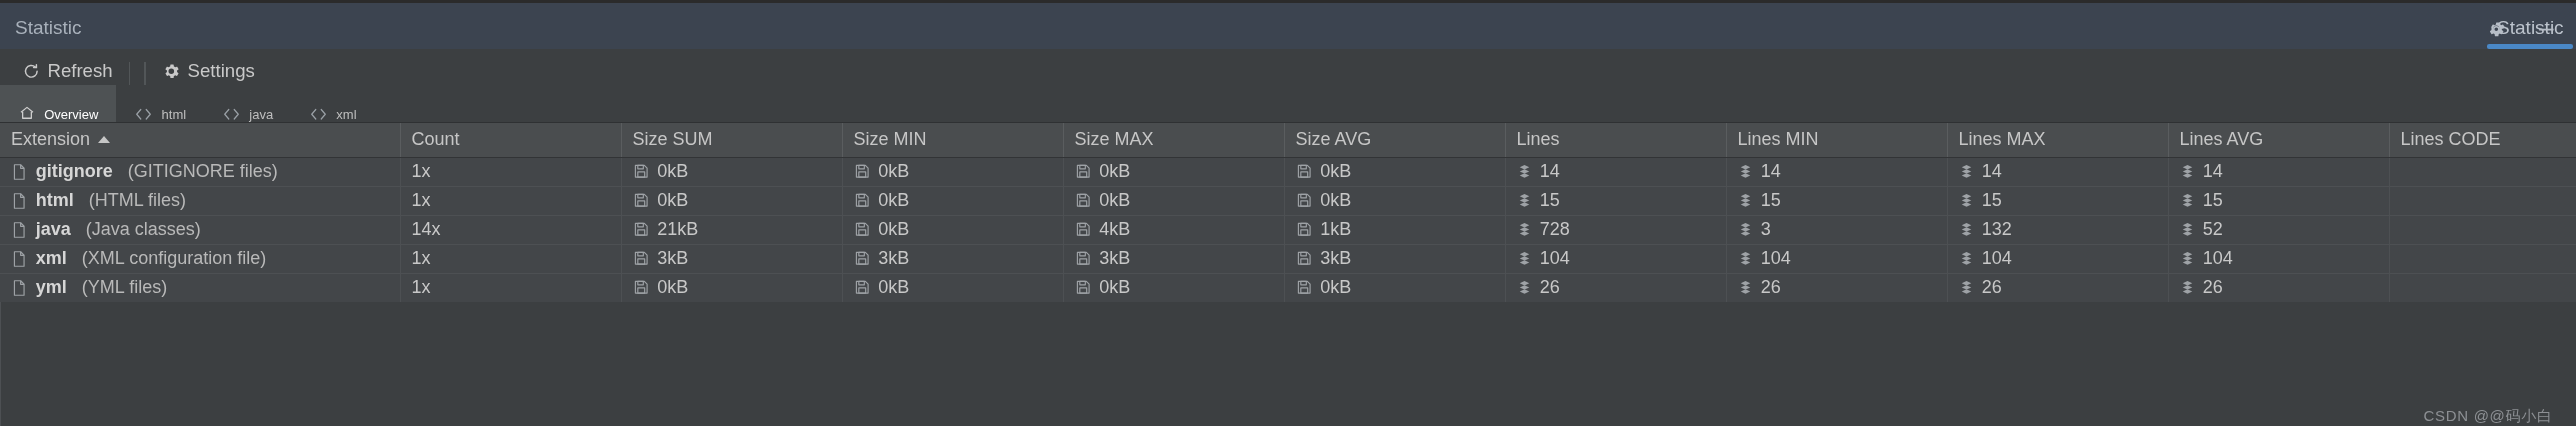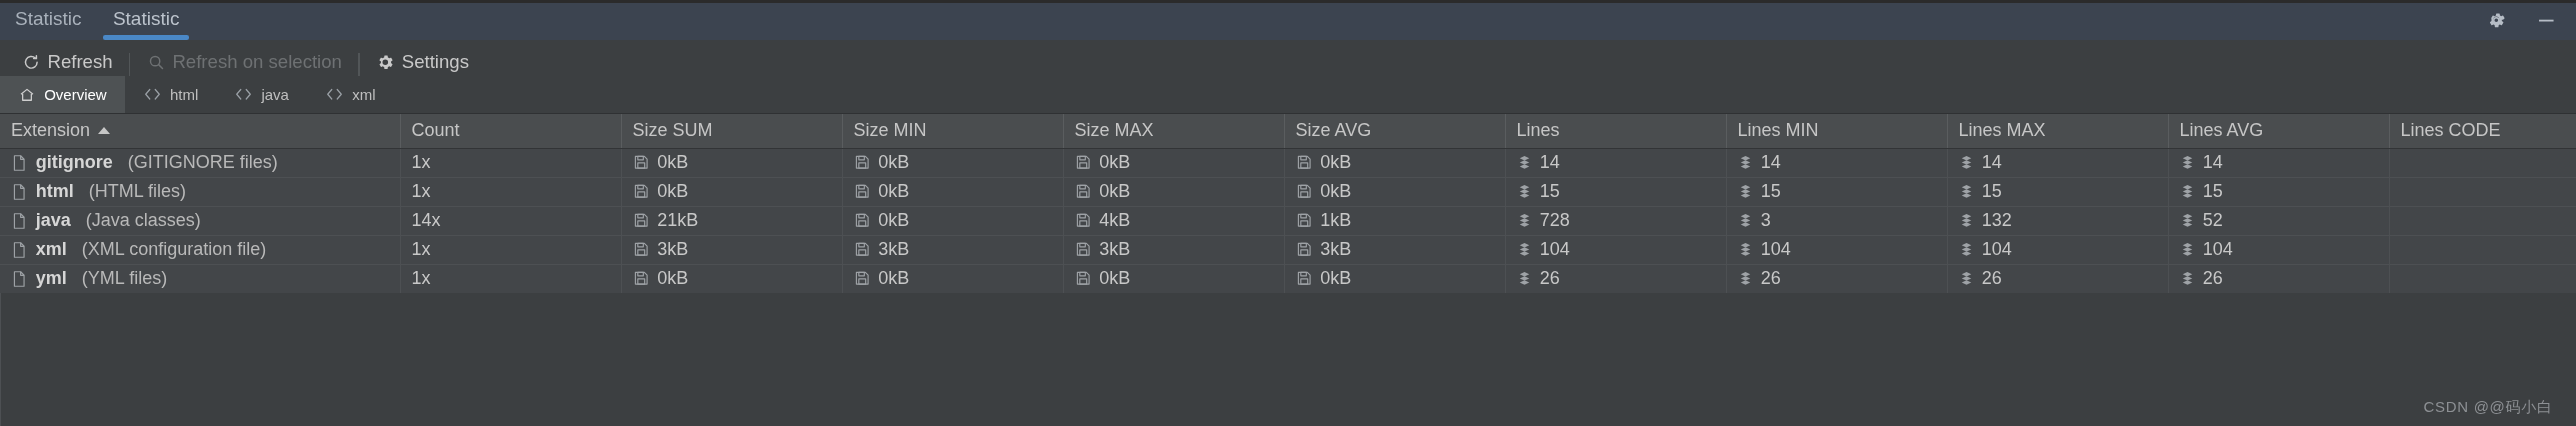--- a/index.html
+++ b/index.html
@@ -12,26 +12,27 @@
     height: 426px;
     overflow: hidden;
     font-family: "Liberation Sans", sans-serif;
     color: #bbbbbb;
     -webkit-font-smoothing: antialiased;
   }
 
   
   #toolwindow-header {
     position: relative;
-    height: 40px;
+    height: 49px;
     background: #3c4450;
     display: flex;
     align-items: flex-end;
     border-top: 3.4px solid #2b2b2b;
     box-sizing: border-box;
+    justify-content: space-between;
   }
   .tw-title {
     font-size: 19px;
     color: #a9b1bb;
     padding: 0 0 9.6px 15px;
     white-space: nowrap;
   }
   .tw-tabs {
     display: flex;
     align-items: flex-end;
@@ -100,24 +101,24 @@
   
   #category-tabs {
     height: 37px;
     background: #3c3f41;
     display: flex;
     align-items: stretch;
     border-bottom: 0.7px solid #2f3133;
   }
   .cat-tab {
     display: flex;
-    align-items: center;
+    align-items: flex-end;
     gap: 8.2px;
     padding: 0 18px;
-    font-size: 15px;
+    font-size: 13px;
     color: #bfbfbf;
     white-space: nowrap;
     cursor: default;
   }
   .cat-tab.active {
     background: #4e5254;
     color: #ffffff;
   }
   .cat-icon { display: flex; align-items: center; }
 
@@ -249,29 +250,20 @@
       <svg width="18.6" height="18.6" viewBox="0 0 24 24" fill="none" stroke="#c9c9c9" stroke-width="1.9" stroke-linecap="round">
         <path d="M19.5 12a7.5 7.5 0 1 1-2.3-5.4"></path>
         <path d="M18.6 3.4v3.6h-3.6"></path>
       </svg>
     </span>
     <span>Refresh</span>
   </div>
 
   <div class="tb-sep"></div>
 
-  <div class="tb-action disabled">
-    <span class="tb-icon">
-      <svg width="18.6" height="18.6" viewBox="0 0 24 24" fill="none" stroke="#6e7173" stroke-width="1.9" stroke-linecap="round">
-        <circle cx="10.5" cy="10.5" r="6"></circle>
-        <path d="M15 15l5 5"></path>
-      </svg>
-    </span>
-    <span>Refresh on selection</span>
-  </div>
 
   <div class="tb-sep"></div>
 
   <div class="tb-action">
     <span class="tb-icon">
       <svg width="18.6" height="18.6" viewBox="0 0 24 24" fill="#c9c9c9">
         <path d="M19.43 12.98a7.8 7.8 0 0 0 0-1.96l1.77-1.38a.42.42 0 0 0 .1-.54l-1.68-2.9a.42.42 0 0 0-.51-.18l-2.09.84a7.7 7.7 0 0 0-1.69-.98l-.32-2.22a.42.42 0 0 0-.41-.36h-3.36a.42.42 0 0 0-.41.36l-.32 2.22c-.61.25-1.17.58-1.69.98l-2.09-.84a.42.42 0 0 0-.51.18l-1.68 2.9a.42.42 0 0 0 .1.54l1.77 1.38a7.8 7.8 0 0 0 0 1.96l-1.77 1.38a.42.42 0 0 0-.1.54l1.68 2.9c.1.18.32.25.51.18l2.09-.84c.52.4 1.08.73 1.69.98l.32 2.22c.03.21.21.36.41.36h3.36c.2 0 .38-.15.41-.36l.32-2.22c.61-.25 1.17-.58 1.69-.98l2.09.84c.19.07.41 0 .51-.18l1.68-2.9a.42.42 0 0 0-.1-.54l-1.77-1.38zM12 15.6a3.6 3.6 0 1 1 0-7.2 3.6 3.6 0 0 1 0 7.2z"></path>
       </svg>
     </span>
     <span>Settings</span>

